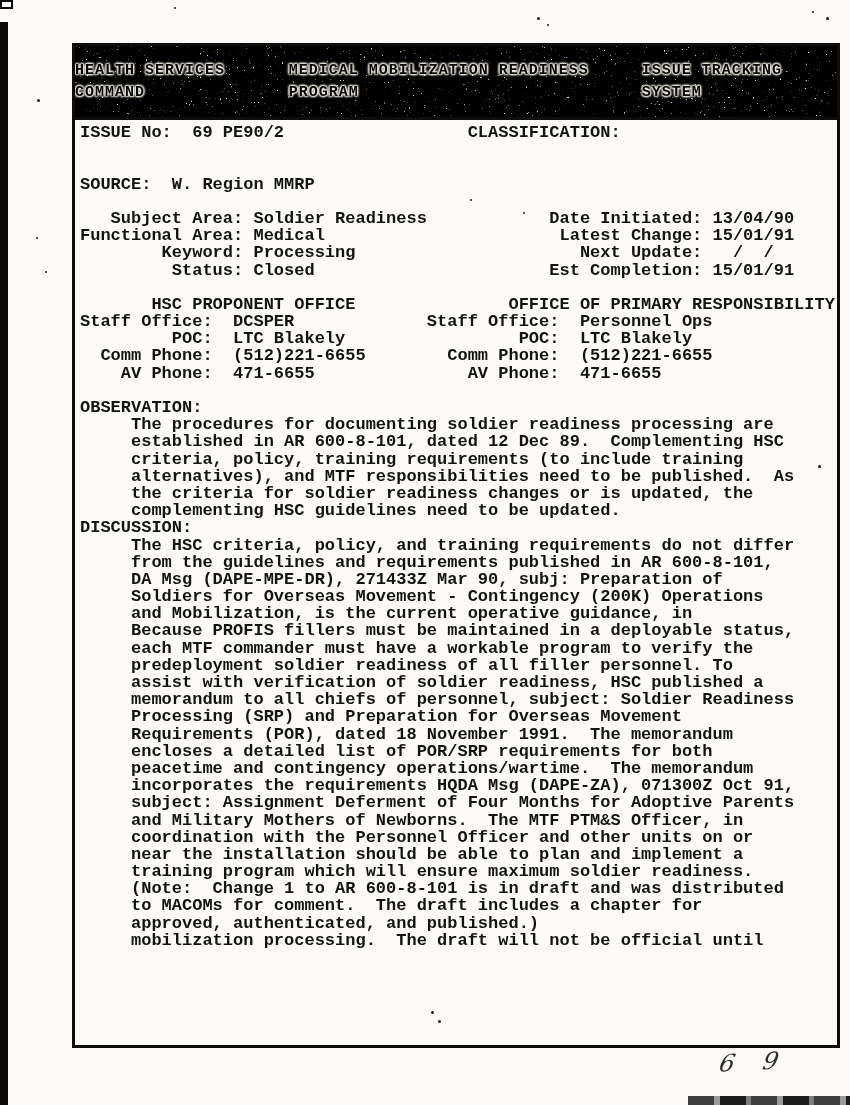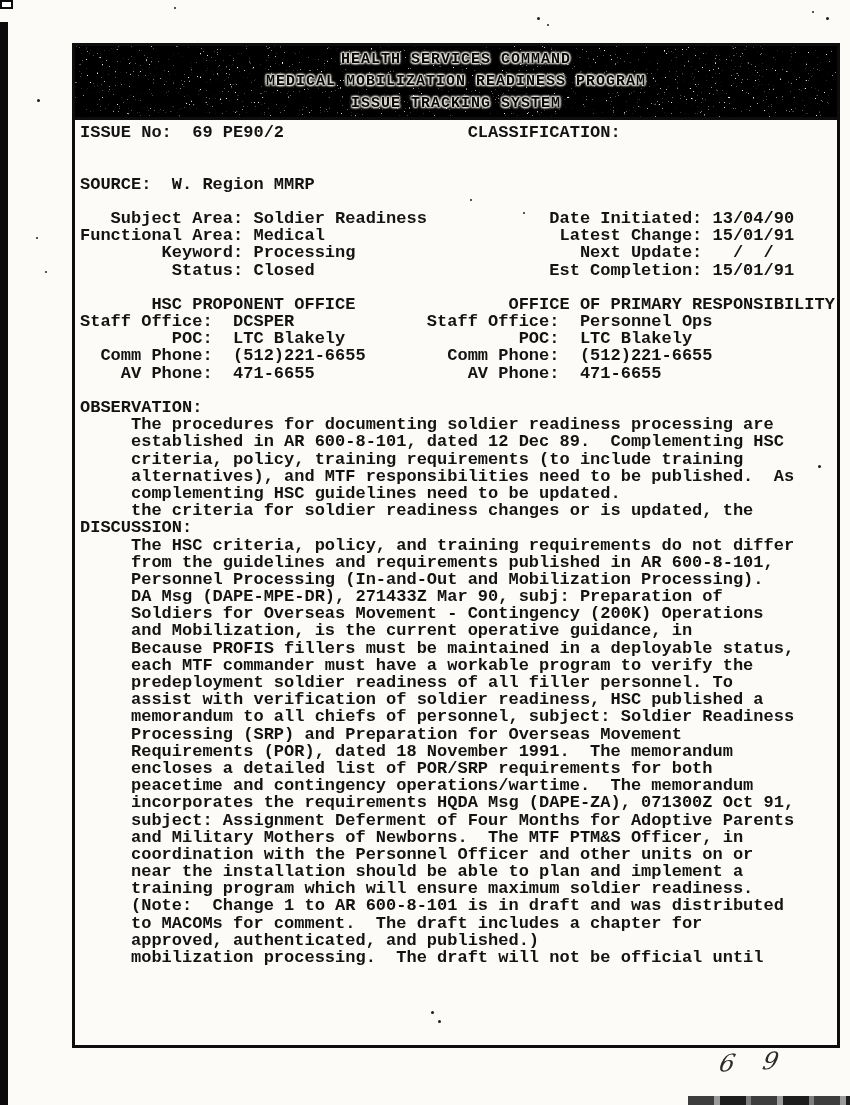--- a/index.html
+++ b/index.html
@@ -11,21 +11,21 @@
   .scan-bar-left { position:absolute; left:0; top:22px; width:8px; height:1083px; background:#0b0b0b; }
   .scan-corner-box { position:absolute; left:0; top:0; width:13px; height:9px; box-sizing:border-box; border:2px solid #0b0b0b; background:#fff; }
   .speck { position:absolute; background:#1c1c1c; border-radius:50%; }
   .smudge-bottom { position:absolute; left:688px; top:1096px; width:162px; height:9px;
     background:repeating-linear-gradient(90deg,#3d3d3d 0 26px,#9a9a9a 26px 32px,#1d1d1d 32px 58px,#7d7d7d 58px 63px); }
   
   .doc-box { position:absolute; left:72px; top:43px; width:768px; height:1005px; box-sizing:border-box; border:3px solid #0d0d0d; }
   
   .band { position:absolute; left:72px; top:43px; width:768px; height:77px; box-sizing:border-box; border:3px solid #0d0d0d; background:#eceadf; overflow:hidden; }
   .band svg { position:absolute; left:0; top:0; width:100%; height:100%; }
-  .band-text { position:absolute; left:0; top:0; right:0; bottom:0; display:flex; flex-direction:column; justify-content:center; align-items:center; }
+  .band-text { position:absolute; left:0; top:0; right:0; bottom:0; display:flex; flex-direction:row; justify-content:center; align-items:center; }
   .band-line {
     font:700 15px/22px "Liberation Mono", monospace; letter-spacing:1px; color:#060606;
     text-shadow:0 0 2px #f1eee6, 1px 1px 2px #f1eee6, -1px -1px 2px #f1eee6, 1px -1px 2px #f1eee6, -1px 1px 2px #f1eee6;
   }
   
   .body-lines { position:absolute; left:80px; top:124px; color:#131313; }
   .tline { font:700 17px/17.2px "Liberation Mono", monospace; white-space:pre; height:17.2px; }
   
   .hand-mark {
     position:absolute; left:720px; top:1049px; color:#2c2c2c;
@@ -92,26 +92,25 @@
       <div class="tline">Staff Office:  DCSPER             Staff Office:  Personnel Ops</div>
       <div class="tline">         POC:  LTC Blakely                 POC:  LTC Blakely</div>
       <div class="tline">  Comm Phone:  (512)221-6655        Comm Phone:  (512)221-6655</div>
       <div class="tline">    AV Phone:  471-6655               AV Phone:  471-6655</div>
       <div class="tline">&nbsp;</div>
       <div class="tline">OBSERVATION:</div>
       <div class="tline">     The procedures for documenting soldier readiness processing are</div>
       <div class="tline">     established in AR 600-8-101, dated 12 Dec 89.  Complementing HSC</div>
       <div class="tline">     criteria, policy, training requirements (to include training</div>
       <div class="tline">     alternatives), and MTF responsibilities need to be published.  As</div>
+      <div class="tline">     the criteria for soldier readiness changes or is updated, the</div>
       <div class="tline">     complementing HSC guidelines need to be updated.</div>
-      <div class="tline">     the criteria for soldier readiness changes or is updated, the</div>
       <div class="tline">DISCUSSION:</div>
       <div class="tline">     The HSC criteria, policy, and training requirements do not differ</div>
       <div class="tline">     from the guidelines and requirements published in AR 600-8-101,</div>
-      <div class="tline">     Personnel Processing (In-and-Out and Mobilization Processing).</div>
       <div class="tline">     DA Msg (DAPE-MPE-DR), 271433Z Mar 90, subj: Preparation of</div>
       <div class="tline">     Soldiers for Overseas Movement - Contingency (200K) Operations</div>
       <div class="tline">     and Mobilization, is the current operative guidance, in</div>
       <div class="tline">     Because PROFIS fillers must be maintained in a deployable status,</div>
       <div class="tline">     each MTF commander must have a workable program to verify the</div>
       <div class="tline">     predeployment soldier readiness of all filler personnel. To</div>
       <div class="tline">     assist with verification of soldier readiness, HSC published a</div>
       <div class="tline">     memorandum to all chiefs of personnel, subject: Soldier Readiness</div>
       <div class="tline">     Processing (SRP) and Preparation for Overseas Movement</div>
       <div class="tline">     Requirements (POR), dated 18 November 1991.  The memorandum</div>

